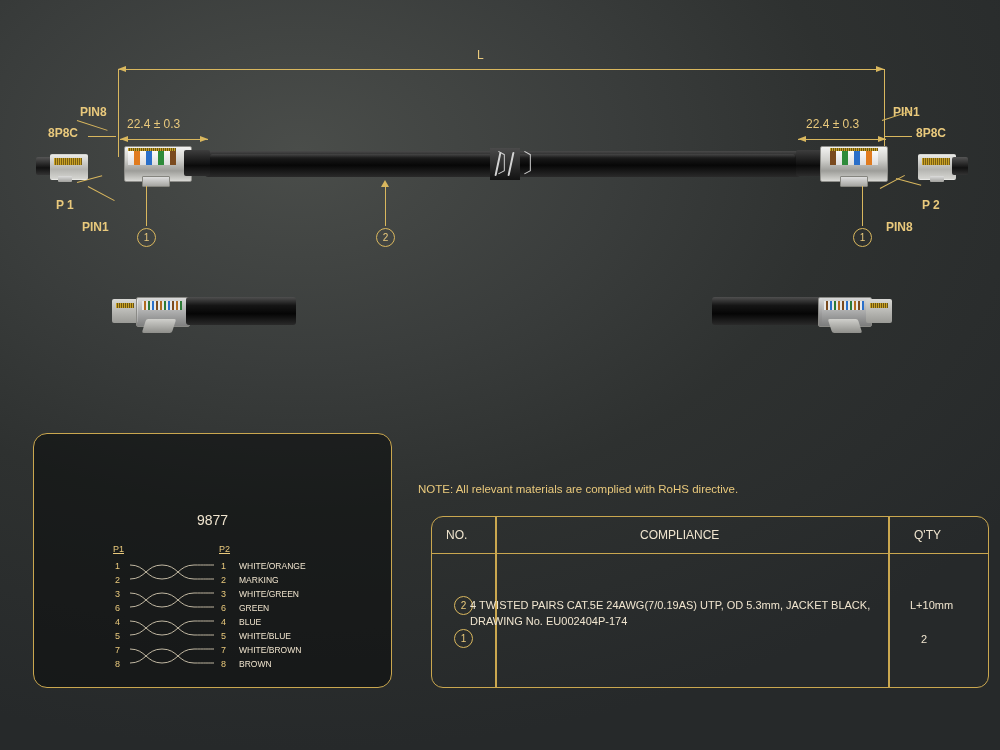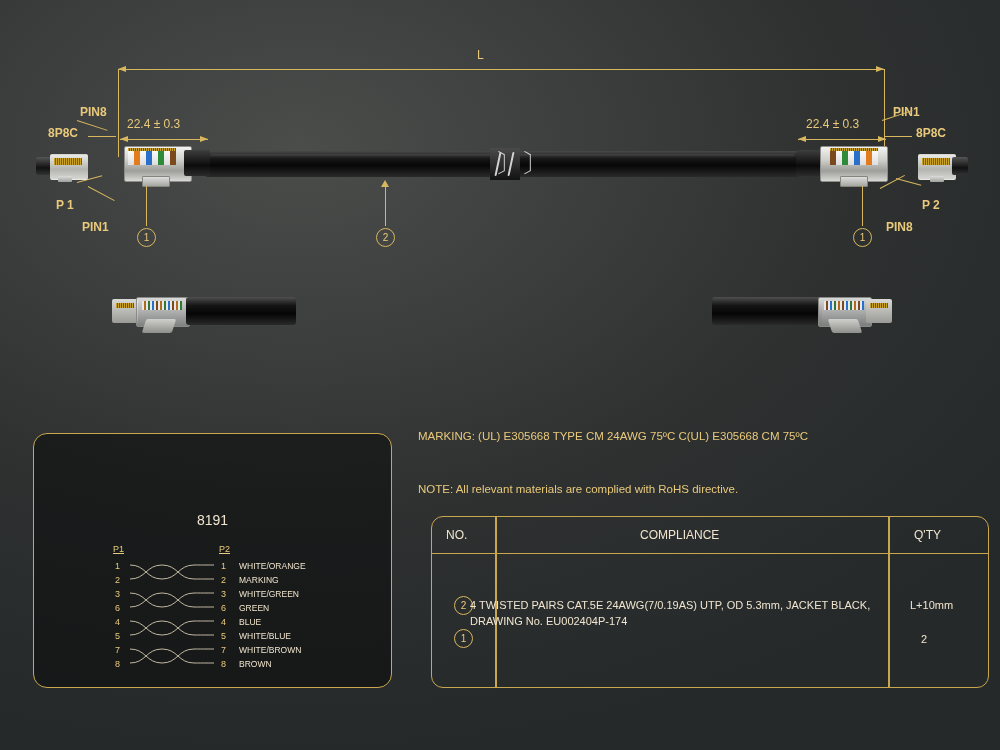--- a/index.html
+++ b/index.html
@@ -186,21 +186,21 @@
   <div class="abs" style="left:712px;top:295px;width:180px;height:36px;">
     <div class="abs" style="left:0px;top:2px;width:110px;height:28px;background:linear-gradient(180deg,#4f4f4f 0%,#151515 30%,#050505 60%,#2a2a2a 100%);border-radius:3px;"></div>
     <div class="abs" style="left:106px;top:2px;width:52px;height:28px;background:linear-gradient(180deg,rgba(245,245,245,.85),rgba(150,150,150,.75));border-radius:2px;border:1px solid #8a8a86;"></div>
     <div class="abs" style="left:112px;top:6px;width:40px;height:9px;background:repeating-linear-gradient(90deg,#e8e8e8 0 2px,#7a4a1e 2px 4px,#e8e8e8 4px 6px,#2a6fc9 6px 8px,#e8e8e8 8px 10px,#2d7a36 10px 12px,#e8e8e8 12px 14px,#b06a20 14px 16px);"></div>
     <div class="abs" style="left:118px;top:24px;width:30px;height:14px;background:linear-gradient(180deg,#cfcfcb,#8e8e8a);transform:skewX(18deg);border-radius:2px;"></div>
     <div class="abs" style="left:154px;top:4px;width:26px;height:24px;background:linear-gradient(180deg,#d8d8d4,#9a9a96);border-radius:2px;"></div>
     <div class="abs" style="left:158px;top:8px;width:18px;height:5px;background:repeating-linear-gradient(90deg,#caa227 0 1px,#6b5512 1px 2px);"></div>
   </div>
 
   <div class="wirebox" style="left:33px;top:433px;width:357px;height:253px;">
-    <div class="title" style="top:78px;">8191</div>
+    <div class="title" style="top:78px;">9877</div>
 
     <div class="pinlabel u" style="left:79px;top:110px;">P1</div>
     <div class="pinlabel u" style="left:185px;top:110px;">P2</div>
 
     <div>
 
       <div class="pinlabel" style="left:81px;top:127px;">1</div>
       <div class="pinlabel" style="left:187px;top:127px;">1</div>
       <div class="colname" style="left:205px;top:127px;">WHITE/ORANGE</div>
 
@@ -240,21 +240,20 @@
         <path d="M96,159 C112,159 112,173 128,173 C144,173 144,159 160,159 C170,159 175,159 180,159"></path>
         <path d="M96,173 C112,173 112,159 128,159 C144,159 144,173 160,173 C170,173 175,173 180,173"></path>
         <path d="M96,187 C112,187 112,201 128,201 C144,201 144,187 160,187 C170,187 175,187 180,187"></path>
         <path d="M96,201 C112,201 112,187 128,187 C144,187 144,201 160,201 C170,201 175,201 180,201"></path>
         <path d="M96,215 C112,215 112,229 128,229 C144,229 144,215 160,215 C170,215 175,215 180,215"></path>
         <path d="M96,229 C112,229 112,215 128,215 C144,215 144,229 160,229 C170,229 175,229 180,229"></path>
       </g>
     </svg>
   </div>
 
-  <div class="note" style="left:418px;top:430px;">MARKING: (UL) E305668 TYPE CM 24AWG 75ºC C(UL) E305668 CM 75ºC</div>
   <div class="note" style="left:418px;top:483px;">NOTE: All relevant materials are complied with RoHS directive.</div>
 
   <div class="bom" style="left:412px;top:516px;width:556px;height:170px;margin-left:19px;">
     <div class="hdr"></div>
     <div class="vline" style="left:868px;left:456px;height:170px;"></div>
     <div class="vline" style="left:63px;height:170px;"></div>
 
     <div class="cell h" style="left:14px;top:11px;">NO.</div>
     <div class="cell h" style="left:208px;top:11px;">COMPLIANCE</div>
     <div class="cell h" style="left:482px;top:11px;">Q'TY</div>

